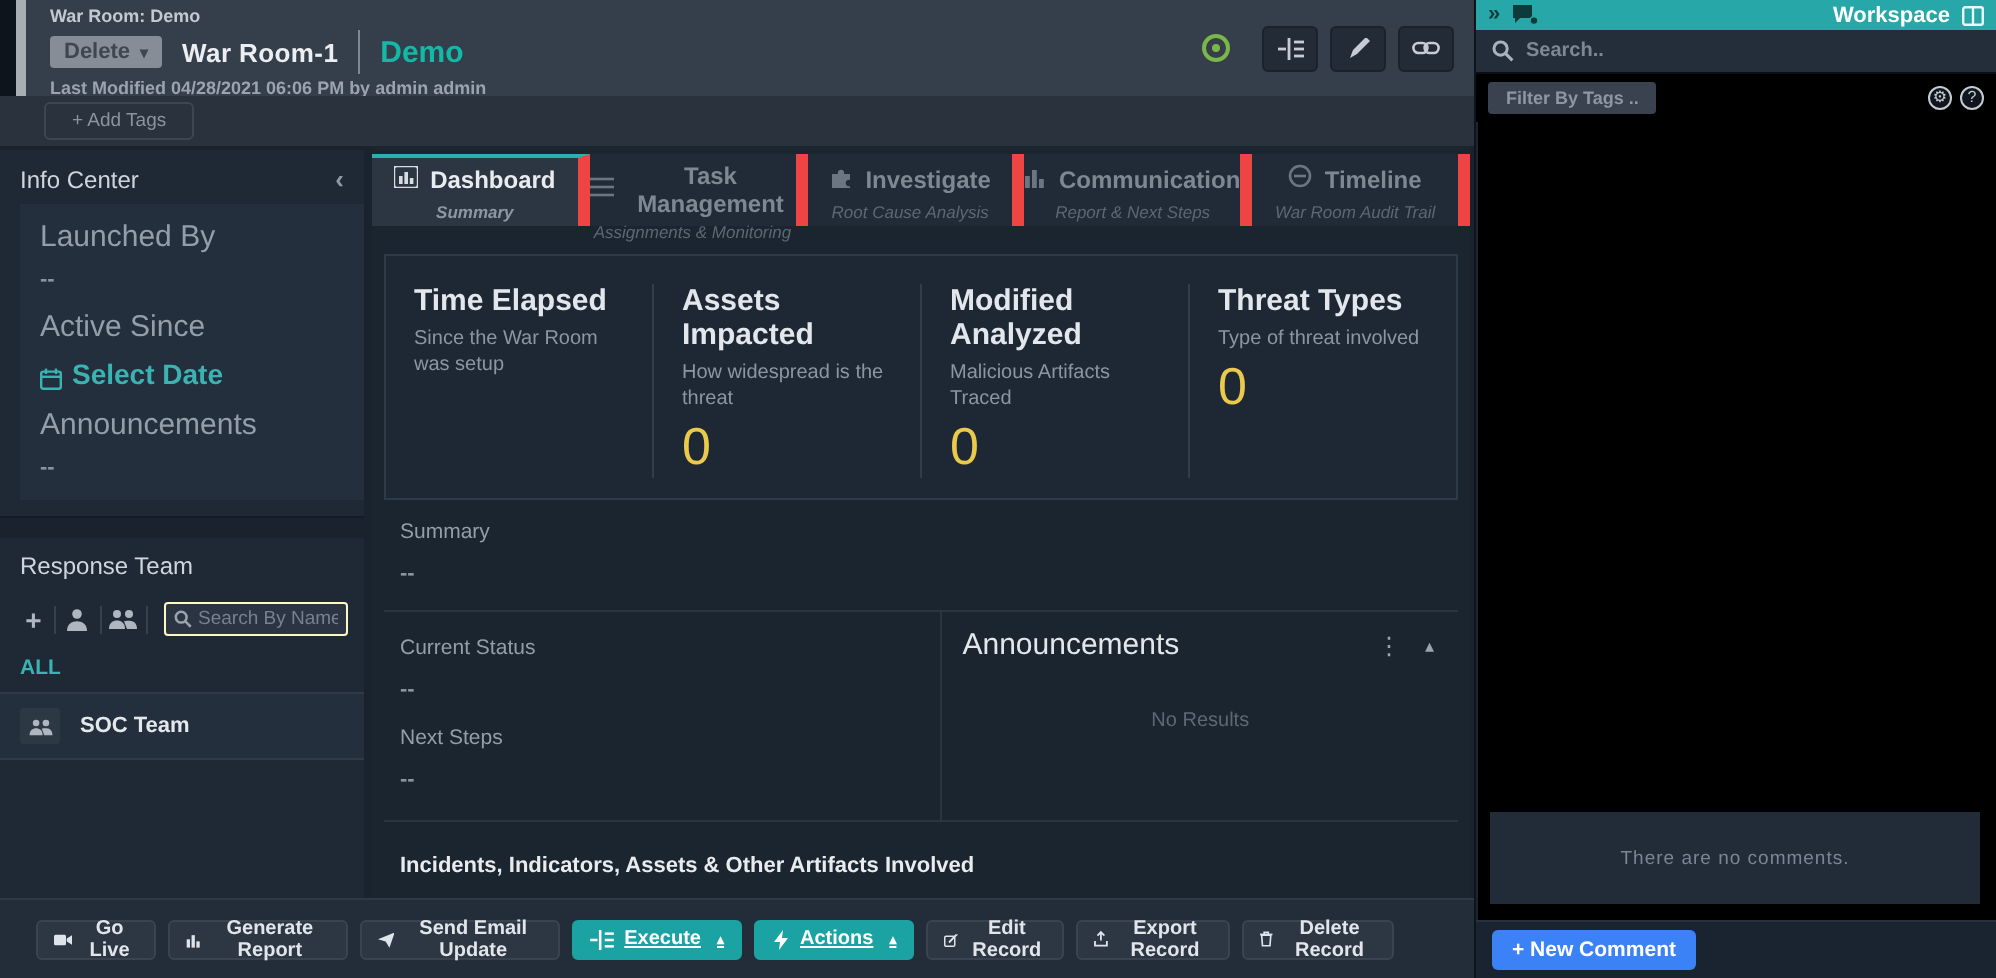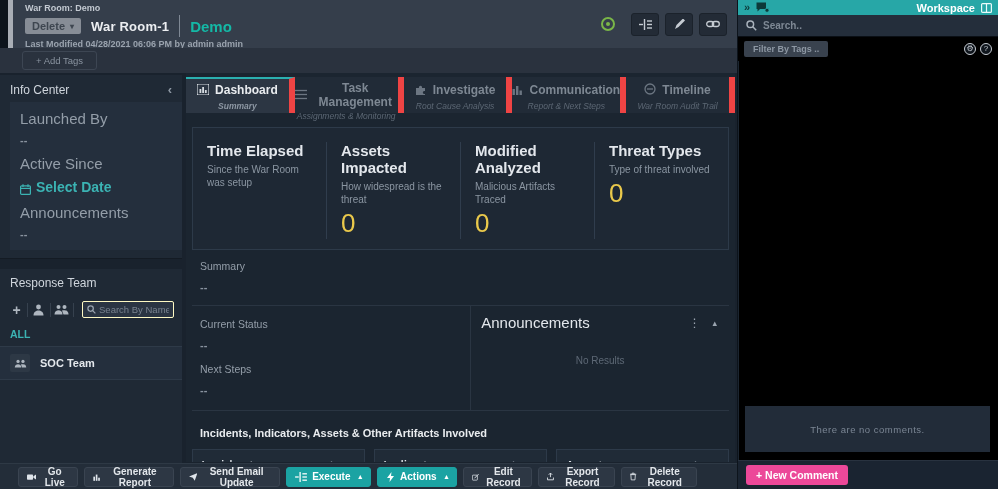--- a/index.html
+++ b/index.html
@@ -102,27 +102,27 @@
   .kebab { color:#9aa4af; font-size:12px; padding:0 10px; }
   .chev-up { color:#9aa4af; font-size:9px; padding:0 2px; }
   .no-results { text-align:center; font-size:10px; color:#5d6875; padding:24px 0 18px 0; }
 
   #artifacts-heading { font-size:11px; font-weight:bold; color:#e9ecef; padding:16px 8px 10px 8px; }
   #panel-grid { display:flex; gap:9px; }
   .grid-col { flex:1; display:flex; flex-direction:column; gap:9px; }
   .mini-panel { border:1px solid #2d3a49; background:#202b37; padding:7px 8px; }
 
   
-  #bottom-toolbar { position:absolute; left:0; bottom:0; width:737px; height:26px; background:#232d39;
+  #bottom-toolbar { position:absolute; left:0; bottom:0; width:737px; height:40px; background:#232d39;
     border-top:1px solid #2e3945; display:flex; align-items:center; gap:6px; padding:0 10px 0 18px; }
   .tb-btn { display:flex; align-items:center; gap:5px; background:#2d3744; border:1px solid #3a4451;
     color:#e2e6ea; font-size:10px; font-weight:bold; padding:3px 8px; border-radius:3px;
     font-family:inherit; height:20px; }
   .tb-btn svg { display:block; }
-  .tb-btn.teal { background:#1ba3a3; border-color:#1ba3a3; color:#fff; }
+  .tb-btn.teal { background:#1ba3a3; border-color:#1ba3a3; color:#fff;text-decoration:underline; }
   .tb-caret { font-size:7px; margin-left:3px; }
   .tb-right { margin-left:auto; display:flex; gap:6px; align-items:center; padding-right:30px; }
 
   
   #workspace { position:absolute; left:738px; top:0; width:260px; height:489px; background:#000;
     display:flex; flex-direction:column; }
   #ws-header { height:15px; background:#27a7a7; display:flex; align-items:center; padding:0 6px; gap:6px; }
   .ws-chevrons { color:#0d3a3a; font-size:11px; font-weight:bold; line-height:1; }
   .ws-title { font-size:11px; font-weight:bold; color:#fff; flex:1;text-align:right; }
   .ws-cols-ic { color:#e8f6f6; }
@@ -137,21 +137,21 @@
     padding:3px 9px; border-radius:2px; border:none; font-family:inherit; }
   .ws-filter-icons { margin-left:auto; display:flex; gap:4px; }
   .circ-ic { width:12px; height:12px; border:1px solid #c6ccd3; border-radius:50%; color:#c6ccd3;
     font-size:8px; line-height:10px; text-align:center; background:#10161d; }
   #ws-body { flex:1; background:#000; border-left:1px solid #1b2530; position:relative; }
   #ws-empty { position:absolute; left:6px; right:8px; bottom:8px; height:46px; background:#222c39;
     display:flex; align-items:center; justify-content:center; }
   #ws-empty span { font-size:9.5px; color:#7b8694; letter-spacing:.5px; }
   #ws-footer { height:29px; background:#1a2431; border-top:1px solid #28323f;
     display:flex; align-items:center; padding:0 8px; }
-  .new-comment { background:#ec4899; color:#fff; border:none; font-family:inherit;
+  .new-comment { background:#3b82f6; color:#fff; border:none; font-family:inherit;
     font-size:10.5px; font-weight:bold; padding:4px 10px; border-radius:3px; display:flex; gap:5px; align-items:center; }
 </style>
 </head>
 <body>
 
 <div id="left-region">
 
   <div id="top-header">
     <div class="edge-black"></div>
     <div class="edge-light"></div>

